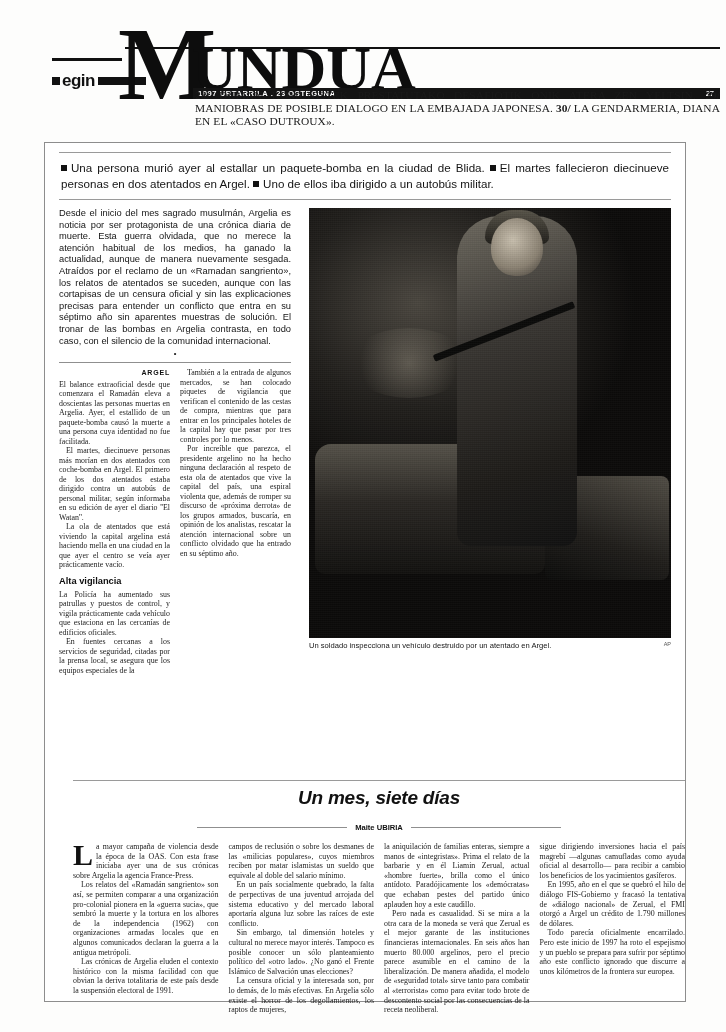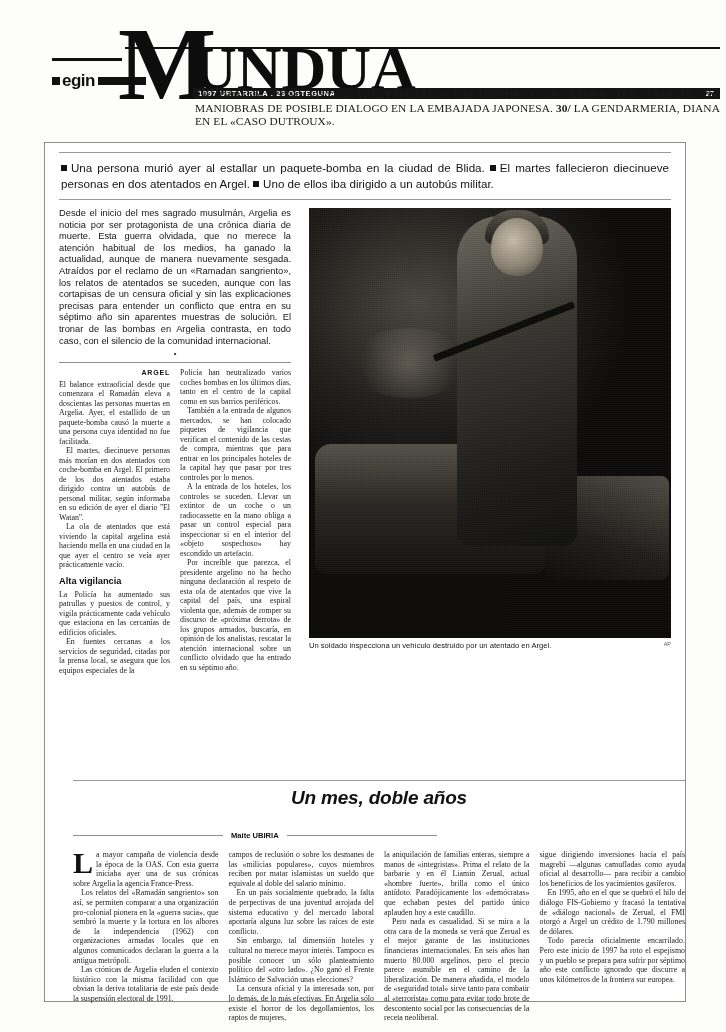--- a/index.html
+++ b/index.html
@@ -70,21 +70,21 @@
   .photo{position:absolute;left:250px;top:0;width:362px;height:430px;background:#121212;overflow:hidden;}
   .photo-caption{position:absolute;left:250px;top:433px;width:362px;font-family:"Liberation Sans",sans-serif;
                  font-size:7.6px;line-height:9px;color:#161616;}
   .photo-credit{position:absolute;right:0;top:433px;font-family:"Liberation Sans",sans-serif;font-size:5.5px;color:#555;}
 
   
   .sep2{position:absolute;left:14px;top:572px;width:612px;border-top:1px solid #9a9a9a;}
   .opinion{position:absolute;left:14px;top:578px;width:612px;}
   .op-title{text-align:center;font-family:"Liberation Sans",sans-serif;font-style:italic;font-weight:bold;
             font-size:19px;line-height:23px;color:#111;letter-spacing:-0.2px;}
-  .byline-wrap{display:flex;justify-content:flex-start;margin-top:20px;}
+  .byline-wrap{display:flex;justify-content:center;margin-top:12px;}
   .byline-rule{width:150px;border-top:1px solid #8f8f8f;margin-top:6px;}
   .byline{font-family:"Liberation Sans",sans-serif;font-weight:bold;font-size:7.6px;margin:2px 8px 0 8px;color:#111;}
 
   .fourcols{display:flex;gap:10px;margin-top:10px;}
   .c4{width:148px;font-family:"Liberation Serif",serif;font-size:7.9px;line-height:9.6px;
       text-align:justify;color:#1b1b1b;hyphens:auto;}
   .c4 p{margin:0;text-indent:8px;}
   .c4 p.first{text-indent:0;}
   .dropcap{float:left;font-family:"Liberation Serif",serif;font-weight:bold;font-size:30px;
            line-height:24px;margin:1px 3px 0 0;color:#111;}
@@ -163,23 +163,21 @@
           <div class="col">
             <div class="origin">ARGEL</div>
             <p class="first">El balance extraoficial desde que comenzara el Ramadán eleva a doscientas las personas muertas en Argelia. Ayer, el estallido de un paquete-bomba causó la muerte a una persona cuya identidad no fue facilitada.</p>
             <p>El martes, diecinueve personas más morían en dos atentados con coche-bomba en Argel. El primero de los dos atentados estaba dirigido contra un autobús de personal militar, según informaba en su edición de ayer el diario ''El Watan''.</p>
             <p>La ola de atentados que está viviendo la capital argelina está haciendo mella en una ciudad en la que ayer el centro se veía ayer prácticamente vacío.</p>
             <div class="sub">Alta vigilancia</div>
             <p class="first">La Policía ha aumentado sus patrullas y puestos de control, y vigila prácticamente cada vehículo que estaciona en las cercanías de edificios oficiales.</p>
             <p>En fuentes cercanas a los servicios de seguridad, citadas por la prensa local, se asegura que los equipos especiales de la</p>
           </div>
           <div class="col">
-            <p class="first">Policía han neutralizado varios coches bombas en los últimos días, tanto en el centro de la capital como en sus barrios periféricos.</p>
             <p>También a la entrada de algunos mercados, se han colocado piquetes de vigilancia que verifican el contenido de las cestas de compra, mientras que para entrar en los principales hoteles de la capital hay que pasar por tres controles por lo menos.</p>
-            <p>A la entrada de los hoteles, los controles se suceden. Llevar un extintor de un coche o un radiocassette en la mano obliga a pasar un control especial para inspeccionar si en el interior del «objeto sospechoso» hay escondido un artefacto.</p>
             <p>Por increíble que parezca, el presidente argelino no ha hecho ninguna declaración al respeto de esta ola de atentados que vive la capital del país, una espiral violenta que, además de romper su discurso de «próxima derrota» de los grupos armados, buscaría, en opinión de los analistas, rescatar la atención internacional sobre un conflicto olvidado que ha entrado en su séptimo año.</p>
           </div>
         </div>
       </div>
 
       <div class="photo">
         <div class="ph-bg"></div>
         <div class="ph-glare"></div>
         <div class="ph-car"></div>
         <div class="ph-wreck"></div>
@@ -188,30 +186,30 @@
         <div class="ph-head"></div>
         <div class="ph-rifle"></div>
         <div class="ph-grain"></div>
       </div>
       <div class="photo-caption">Un soldado inspecciona un vehículo destruido por un atentado en Argel.</div>
       <div class="photo-credit">AP</div>
 
       <div class="sep2"></div>
 
       <div class="opinion">
-        <div class="op-title">Un mes, doble años</div>
+        <div class="op-title">Un mes, siete días</div>
         <div class="byline-wrap">
           <div class="byline-rule"></div>
           <div class="byline">Maite UBIRIA</div>
           <div class="byline-rule"></div>
         </div>
 
         <div class="fourcols">
           <div class="c4">
-            <p class="first"><span class="dropcap">L</span><span>a mayor campaña de violencia desde la época de la OAS. Con esta guerra iniciaba ayer una de sus crónicas sobre Argelia la agencia France-Press.</span></p>
+            <p class="first"><span class="dropcap">L</span><span>a mayor campaña de violencia desde la época de la OAS. Con esta frase iniciaba ayer una de sus crónicas sobre Argelia la agencia France-Press.</span></p>
             <p>Los relatos del «Ramadán sangriento» son así, se permiten comparar a una organización pro-colonial pionera en la «guerra sucia», que sembró la muerte y la tortura en los albores de la independencia (1962) con organizaciones armadas locales que en algunos comunicados declaran la guerra a la antigua metrópoli.</p>
             <p>Las crónicas de Argelia eluden el contexto histórico con la misma facilidad con que obvian la deriva totalitaria de este país desde la suspensión electoral de 1991.</p>
 
           </div>
           <div class="c4">
             <p class="first">campos de reclusión o sobre los desmanes de las «milicias populares», cuyos miembros reciben por matar islamistas un sueldo que equivale al doble del salario mínimo.</p>
             <p>En un país socialmente quebrado, la falta de perpectivas de una juventud arrojada del sistema educativo y del mercado laboral aportaría alguna luz sobre las raíces de este conflicto.</p>
             <p>Sin embargo, tal dimensión hoteles y cultural no merece mayor interés. Tampoco es posible conocer un sólo planteamiento político del «otro lado». ¿No ganó el Frente Islámico de Salvación unas elecciones?</p>
             <p>La censura oficial y la interesada son, por lo demás, de lo más efectivas. En Argelia sólo existe el horror de los degollamientos, los raptos de mujeres,</p>
           </div>

